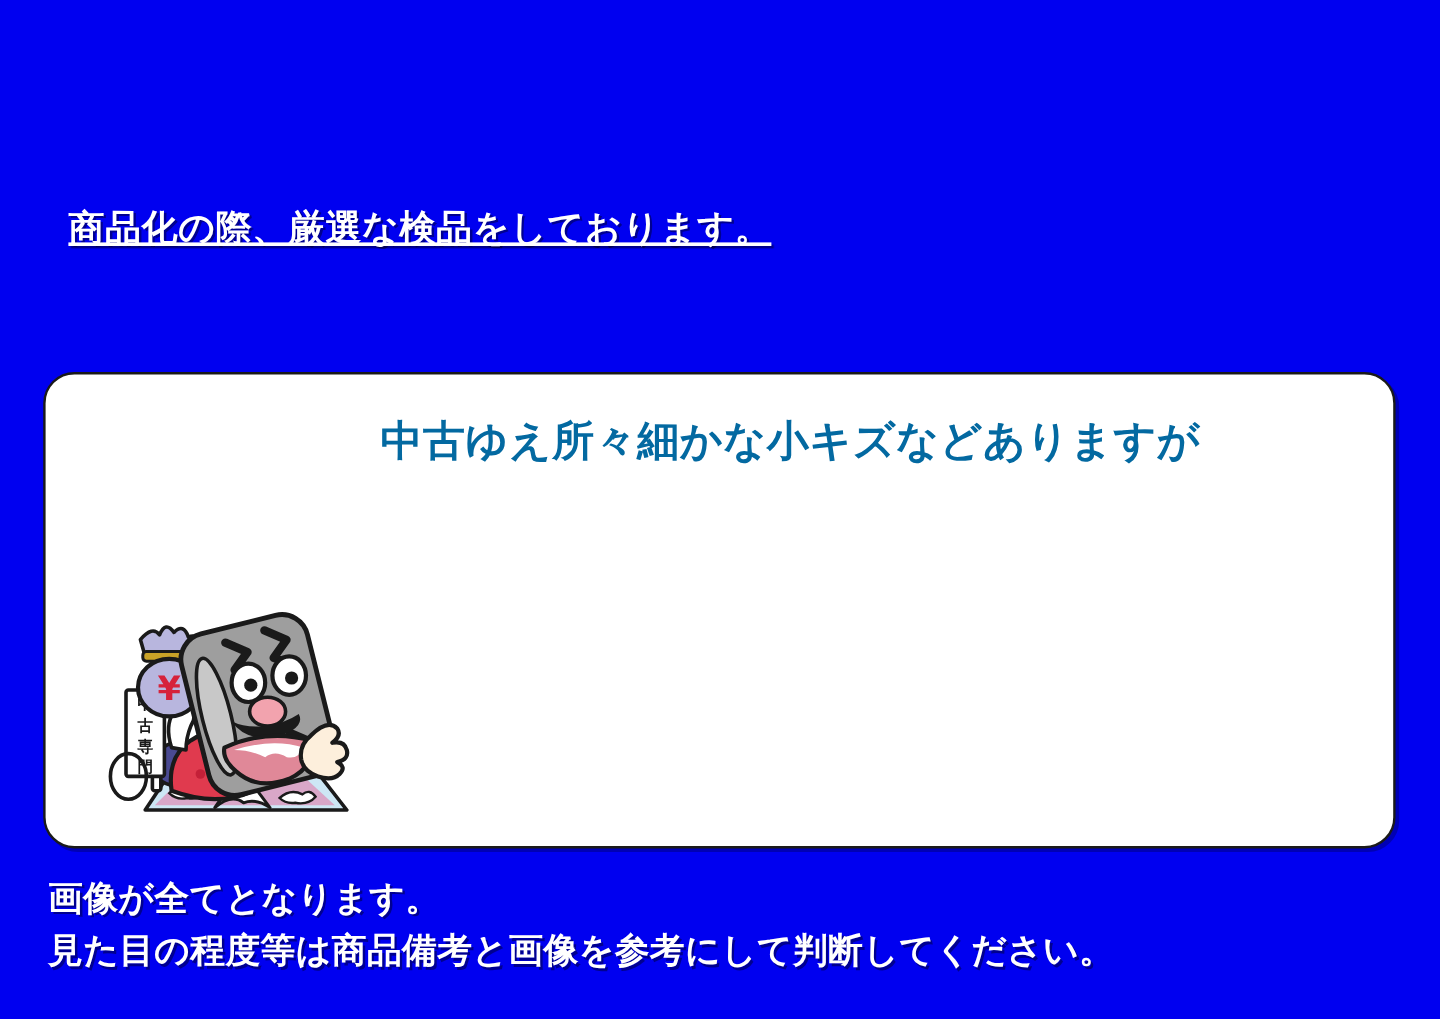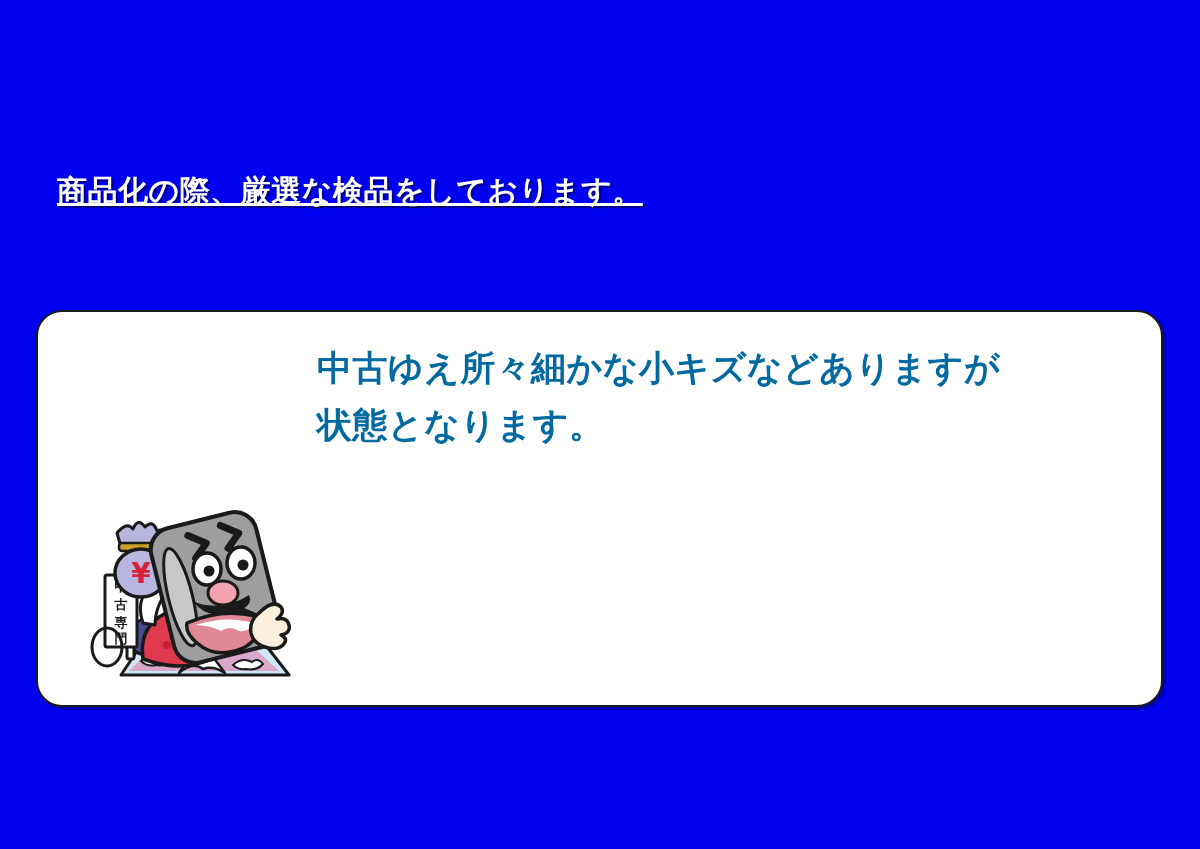--- a/index.html
+++ b/index.html
@@ -110,21 +110,20 @@
 
 
   <div class="subtitle">
     <span class="line">商品化の際、厳選な検品をしております。</span>
   </div>
 
   <div class="panel">
 
     <div class="panel-text">
       <span class="line">中古ゆえ所々細かな小キズなどありますが</span>
-      <span class="line">状態となります。</span>
     </div>
 
     <div class="mascot">
       <svg viewBox="0 0 220 200" width="220" height="200" aria-hidden="true">
 
         <g>
           <path d="M38 178 L62 142 L178 142 L206 178 Z" fill="#CDE7F5" stroke="#1A1A1A" stroke-width="3" stroke-linejoin="round"></path>
           <path d="M46 174 L70 150 L170 150 L196 174 Z" fill="#D9A7C8" stroke="none"></path>
 
           <path d="M96 176 L118 144 L142 176 Q130 168 120 172 Q110 164 96 176 Z" fill="#FFFFFF" stroke="#1A1A1A" stroke-width="2.5" stroke-linejoin="round"></path>
@@ -194,14 +193,18 @@
 
         <g>
           <path d="M176 116 q14 -14 22 -6 q4 6 -4 12 q10 -2 12 6 q2 8 -8 10 q8 4 2 10 q-6 6 -18 2 q-12 -4 -14 -14 q-2 -12 8 -20 Z" fill="#FDEFDC" stroke="#1A1A1A" stroke-width="3.5" stroke-linejoin="round"></path>
         </g>
 
       </svg>
     </div>
 
   </div>
 
+  <div class="footer-note">
+    <span class="line">画像が全てとなります。</span>
+    <span class="line">見た目の程度等は商品備考と画像を参考にして判断してください。</span>
+  </div>
 
 </div>
 
 </body></html>

